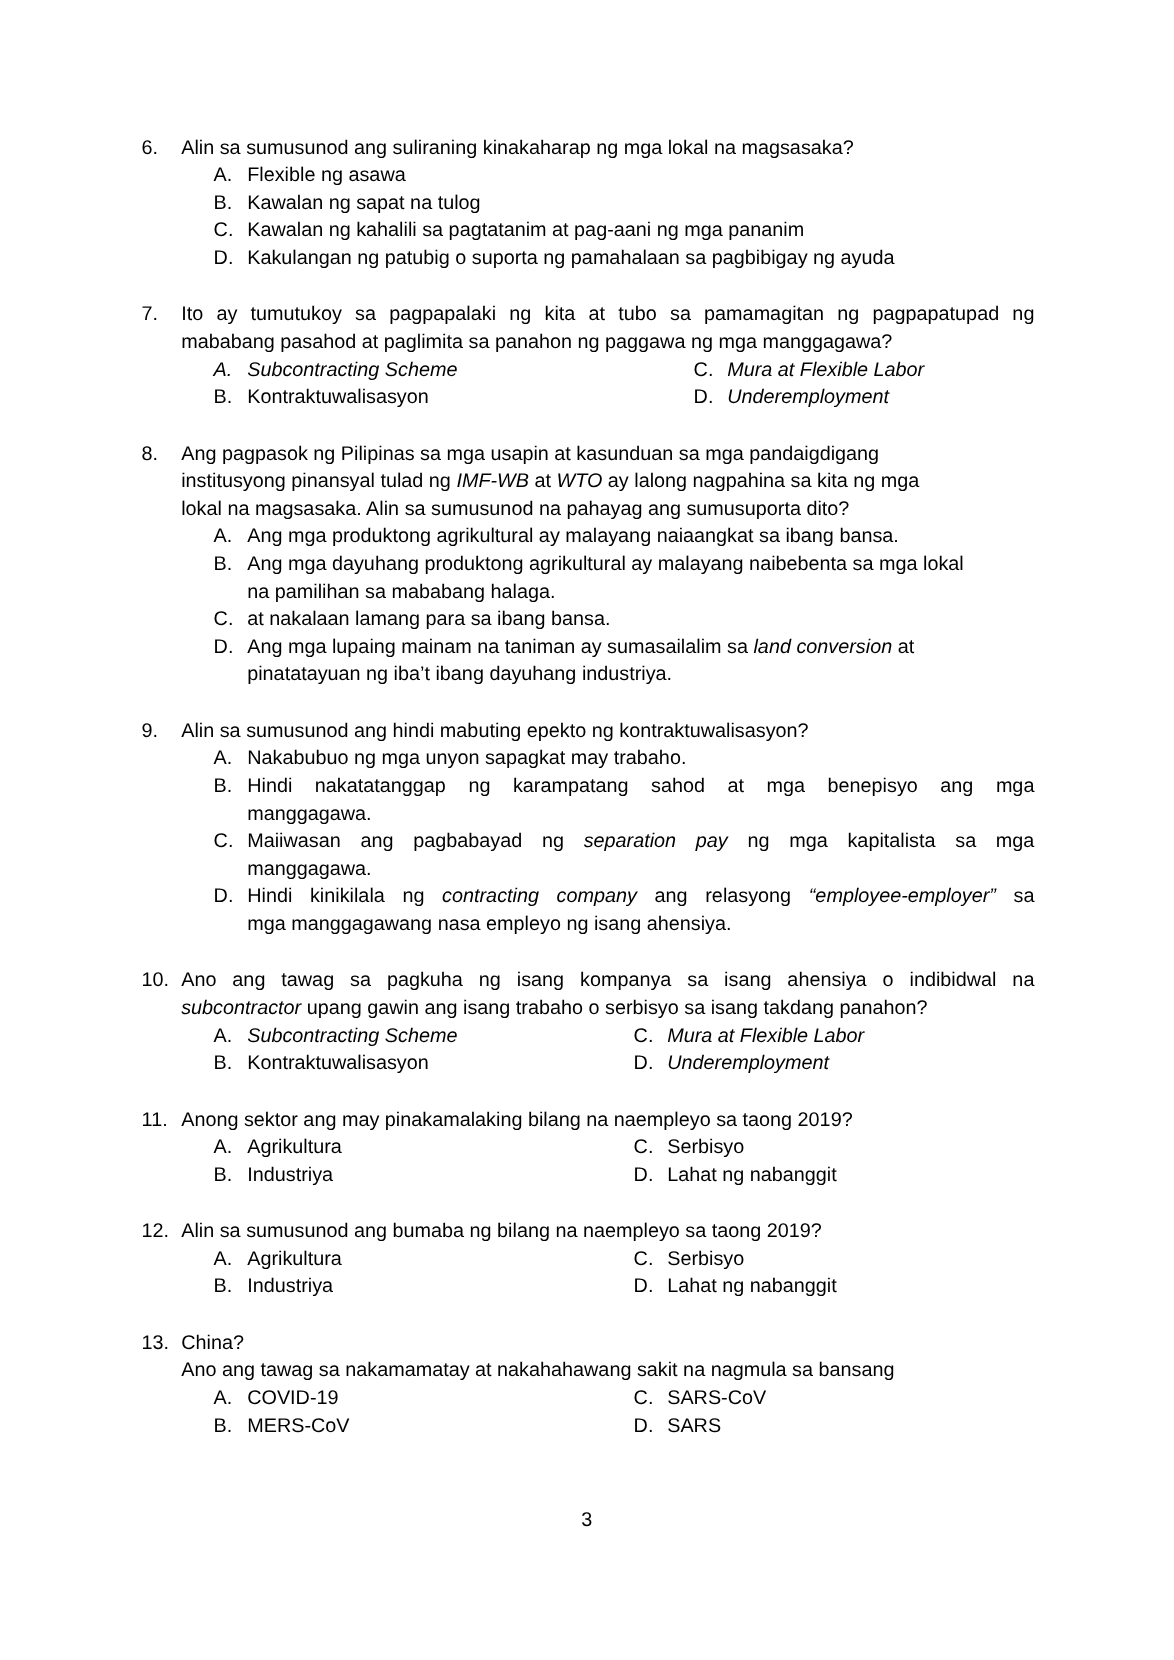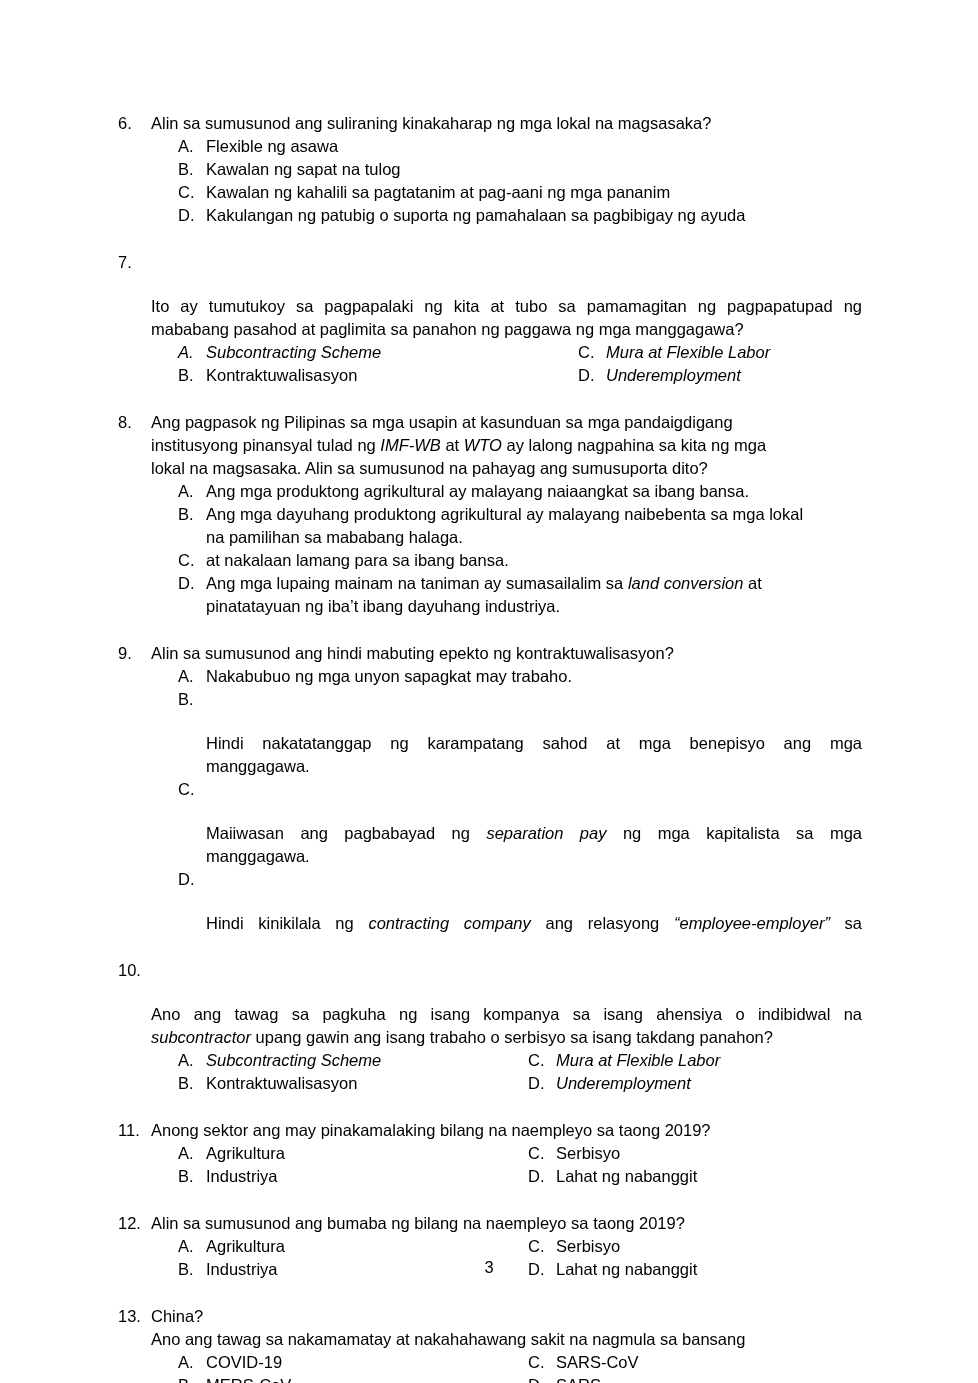--- a/index.html
+++ b/index.html
@@ -18,21 +18,21 @@
     position: absolute;
     left: 118px;
     top: 112px;
     width: 744px;
   }
   .question { margin-bottom: 24px; }
   .q-row { display: flex; }
   .q-num { flex: 0 0 33px; }
   .q-prompt { flex: 1; min-width: 0; }
   .tline { min-height: 23px; }
-  .just { text-align: justify; text-align-last: justify; margin-top: 44px; }
+  .just { text-align: justify; text-align-last: justify; }
   .opts { margin-left: 60px; }
   .opts.grid {
     display: grid;
     grid-template-columns: 350px 1fr;
   }
   .opts.grid.wide { grid-template-columns: 400px 1fr; }
   .opt { display: flex; }
   .opt-label { flex: 0 0 28px; }
   .opt-text { flex: 1; min-width: 0; }
   .it { font-style: italic; }
@@ -181,20 +181,21 @@
             <span class="opt-label">C.</span>
             <div class="opt-text">
               <div class="tline just"><span>Maiiwasan ang pagbabayad ng </span><span class="it">separation pay</span><span> ng mga kapitalista sa mga</span></div>
               <div class="tline"><span>manggagawa.</span></div>
             </div>
           </div>
           <div class="opt">
             <span class="opt-label">D.</span>
             <div class="opt-text">
               <div class="tline just"><span>Hindi kinikilala ng </span><span class="it">contracting company</span><span> ang relasyong </span><span class="it">“employee-employer”</span><span> sa</span></div>
+              <div class="tline"><span>mga manggagawang nasa empleyo ng isang ahensiya.</span></div>
             </div>
           </div>
         </div>
       </section>
       <section class="question">
         <div class="q-row">
           <span class="q-num">10.</span>
           <div class="q-prompt">
             <div class="tline just"><span>Ano ang tawag sa pagkuha ng isang kompanya sa isang ahensiya o indibidwal na</span></div>
             <div class="tline"><span class="it">subcontractor</span><span> upang gawin ang isang trabaho o serbisyo sa isang takdang panahon?</span></div>

